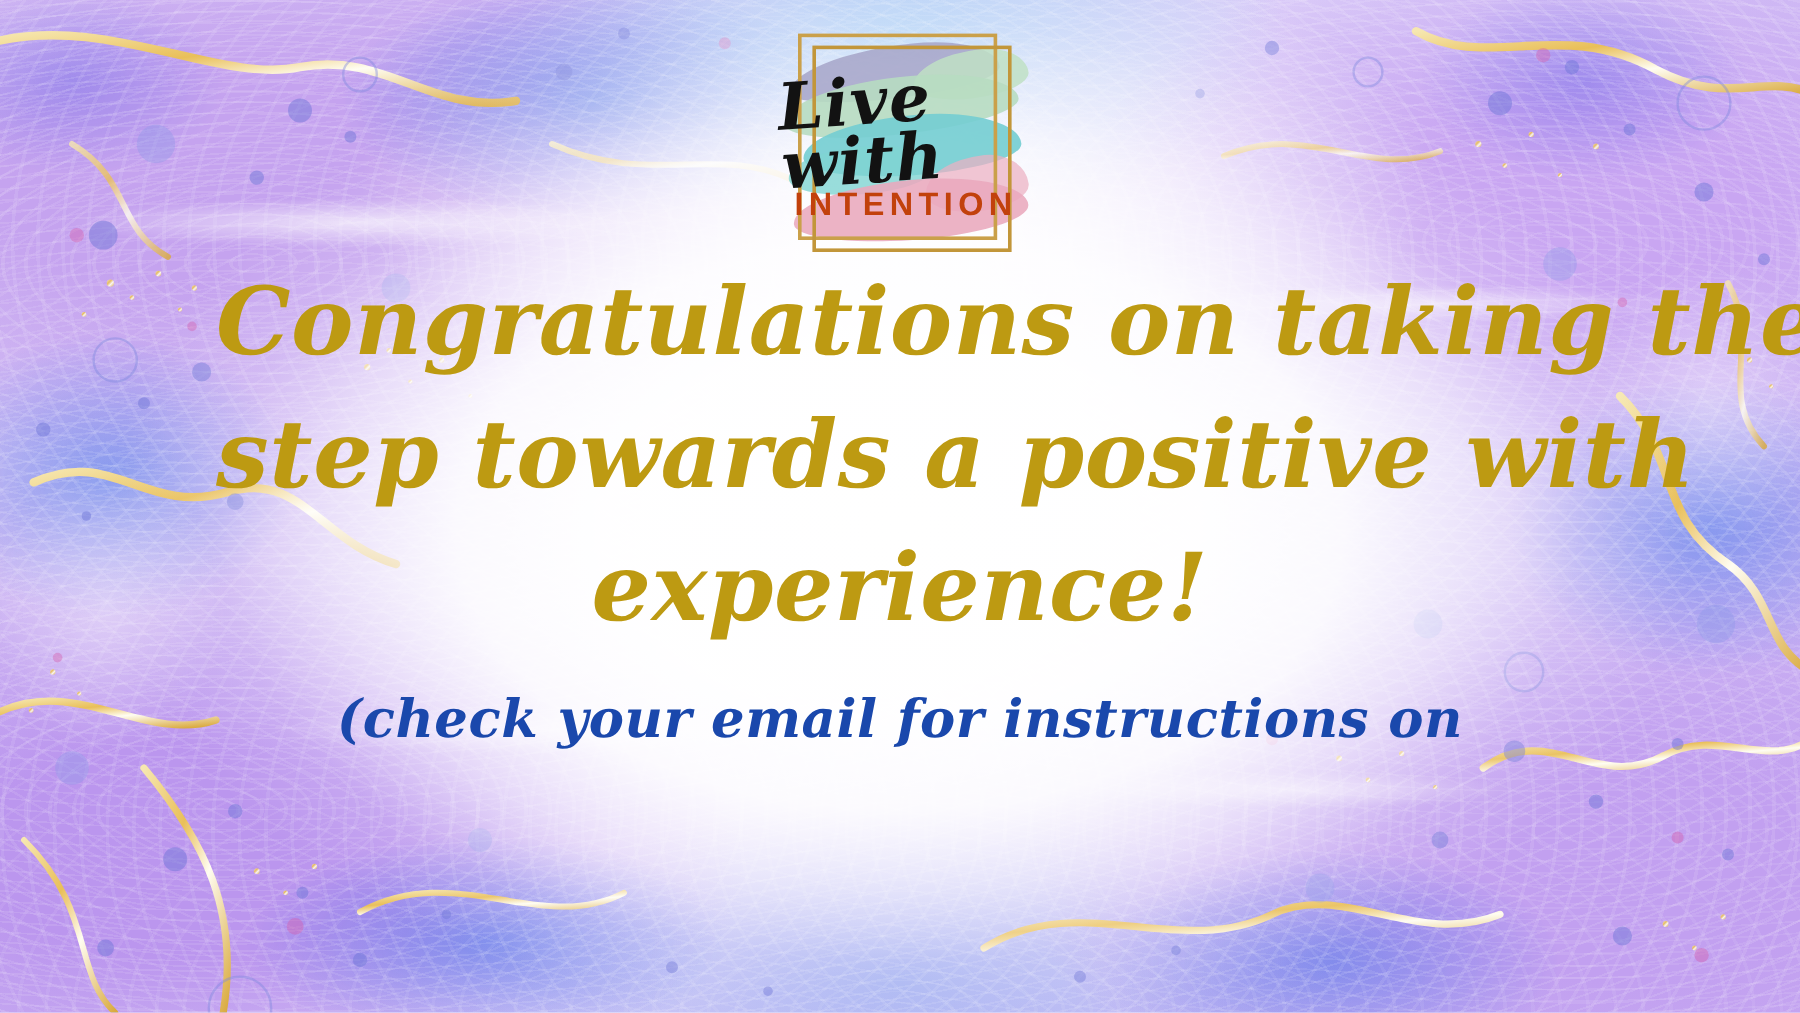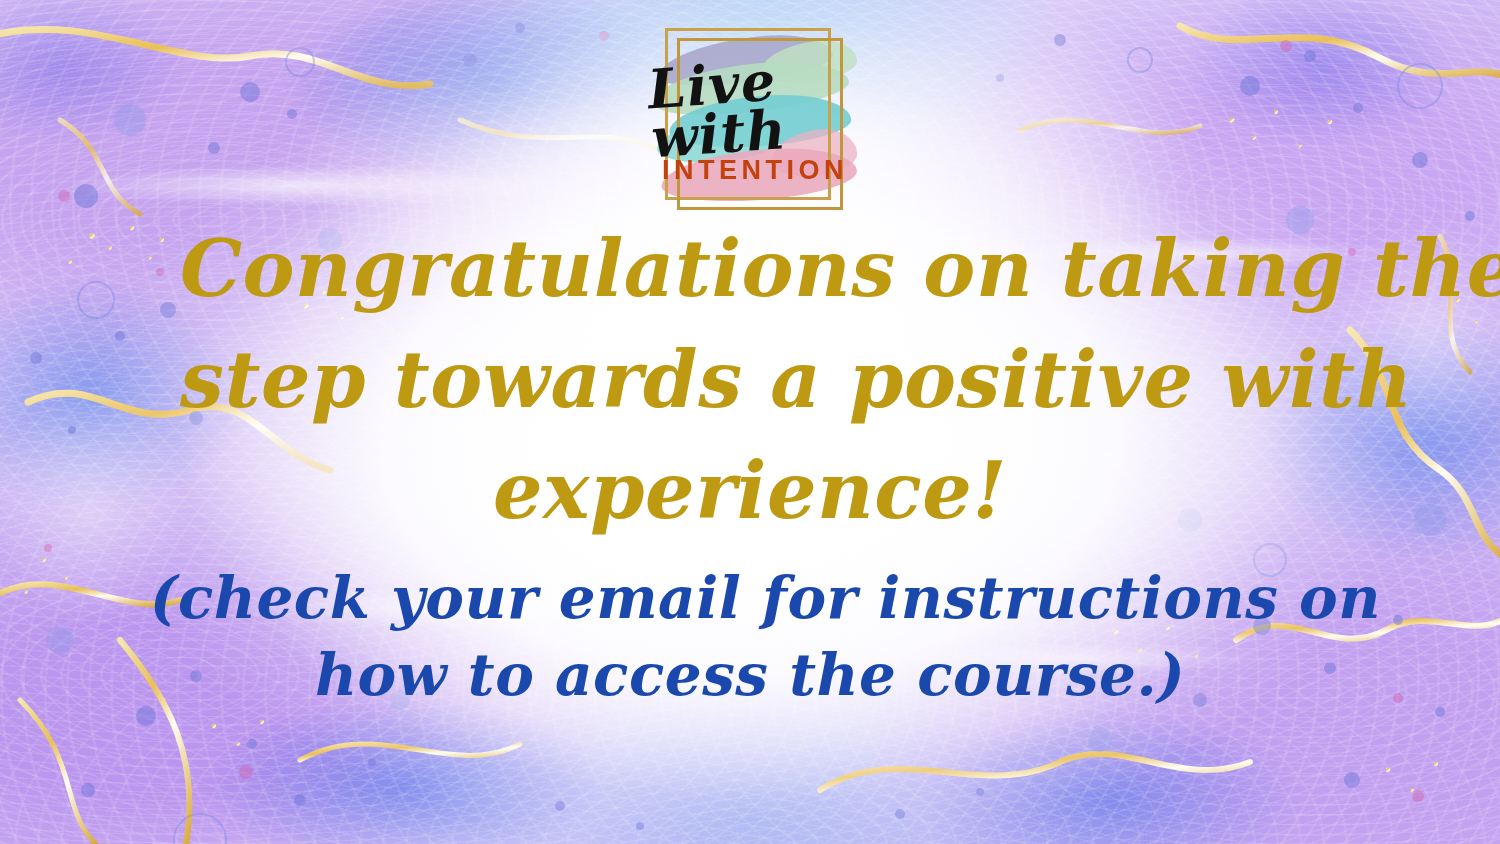--- a/index.html
+++ b/index.html
@@ -128,23 +128,23 @@
     font-style:italic; font-weight:700;
     color:#bd9a12;
     font-size:78px; line-height:1.42;
     letter-spacing:.5px;
     padding:0 180px;
   }
   .subtext{
     font-family:"DejaVu Serif", serif;
     font-style:italic; font-weight:700;
     color:#1a48ac;
-    font-size:58px; line-height:1.32;
+    font-size:44px; line-height:1.32;
     letter-spacing:.5px;
-    margin-top:14px;
+    margin-top:25px;
     padding:0 150px;
   }
   .headline .ln, .subtext .ln{ display:block; white-space:nowrap; }
 </style>
 </head>
 <body>
 
 <div class="card">
 
   <div class="ink ink-base"></div>
@@ -305,18 +305,17 @@
   <div class="copy">
 
     <div class="headline">
       <span class="ln">Congratulations on taking the first</span>
       <span class="ln">step towards a positive with</span>
       <span class="ln">experience!</span>
     </div>
 
     <div class="subtext">
       <span class="ln">(check your email for instructions on</span>
-      <span class="ln">how to access the course.)</span>
     </div>
 
   </div>
 
 </div>
 
 </body></html>

